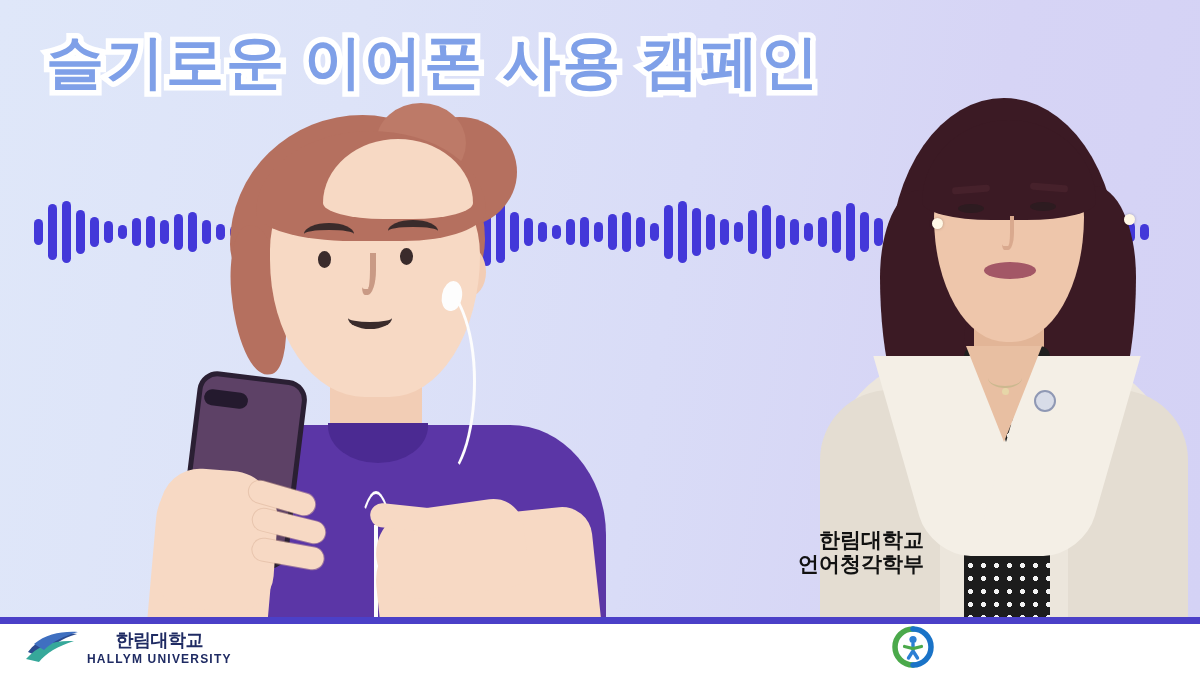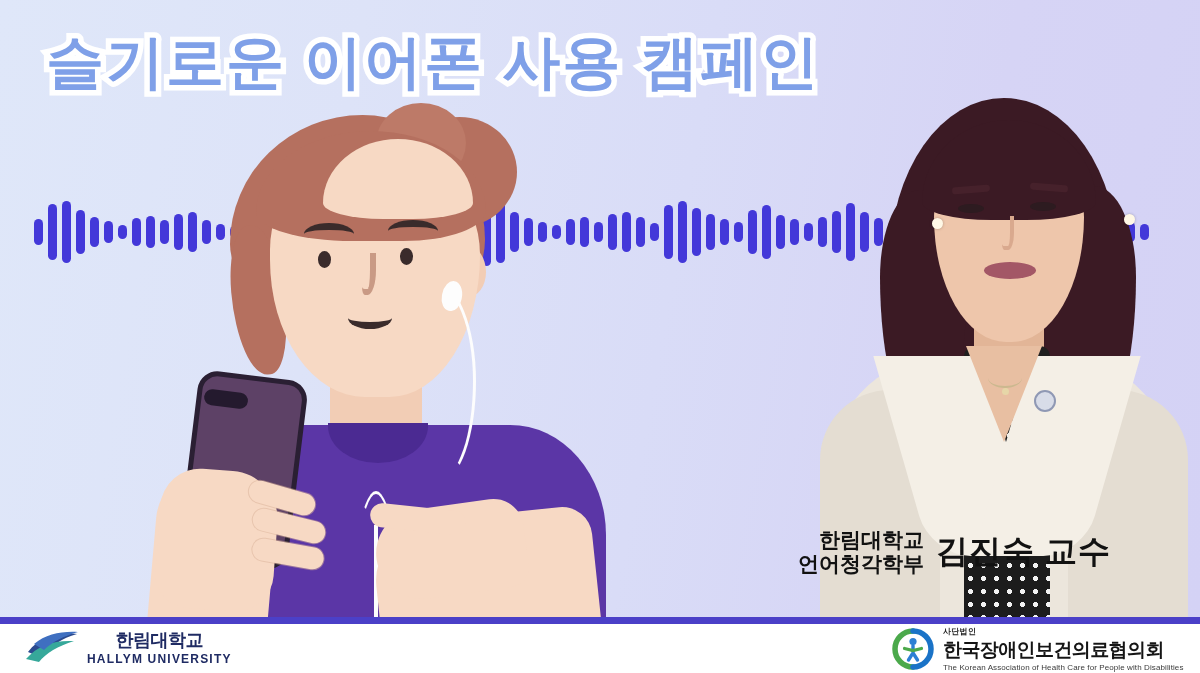--- a/index.html
+++ b/index.html
@@ -370,21 +370,20 @@
       <div class="p p-pin"></div>
     </div>
 
     <div id="title">슬기로운 이어폰 사용 캠페인</div>
 
     <div id="credit">
       <div id="credit-affil">
         <div>한림대학교</div>
         <div>언어청각학부</div>
       </div>
-      <div id="credit-name">김진숙 교수</div>
     </div>
   </div>
 
   <div id="divider"></div>
 
   <div id="footer">
 
     <div id="logo-hallym">
       <div id="hallym-mark">
         <svg viewBox="0 0 56 34" width="56" height="34" aria-hidden="true">
@@ -402,21 +401,16 @@
     <div id="logo-kahd">
       <div id="kahd-mark">
         <svg viewBox="0 0 42 42" width="42" height="42" aria-hidden="true">
           <path d="M21 3 A18 18 0 0 0 21 39" fill="none" stroke="#4ba94b" stroke-width="5.5" stroke-linecap="round"></path>
           <path d="M21 3 A18 18 0 0 1 21 39" fill="none" stroke="#1a73c7" stroke-width="5.5" stroke-linecap="round"></path>
           <circle cx="21" cy="13.5" r="3.6" fill="#2d7fd4"></circle>
           <path d="M21 17.5 L21 25 L16.5 32 M21 25 L25.5 32" stroke="#2d7fd4" stroke-width="3.4" fill="none" stroke-linecap="round"></path>
           <path d="M12.5 20.5 L21 22.5 L29.5 20.5" stroke="#4ba94b" stroke-width="3.2" fill="none" stroke-linecap="round"></path>
         </svg>
       </div>
-      <div id="kahd-text">
-        <div id="kahd-pre">사단법인</div>
-        <div id="kahd-ko">한국장애인보건의료협의회</div>
-        <div id="kahd-en">The Korean Association of Health Care for People with Disabilities</div>
-      </div>
     </div>
 
   </div>
 </div>
 
 </body></html>

